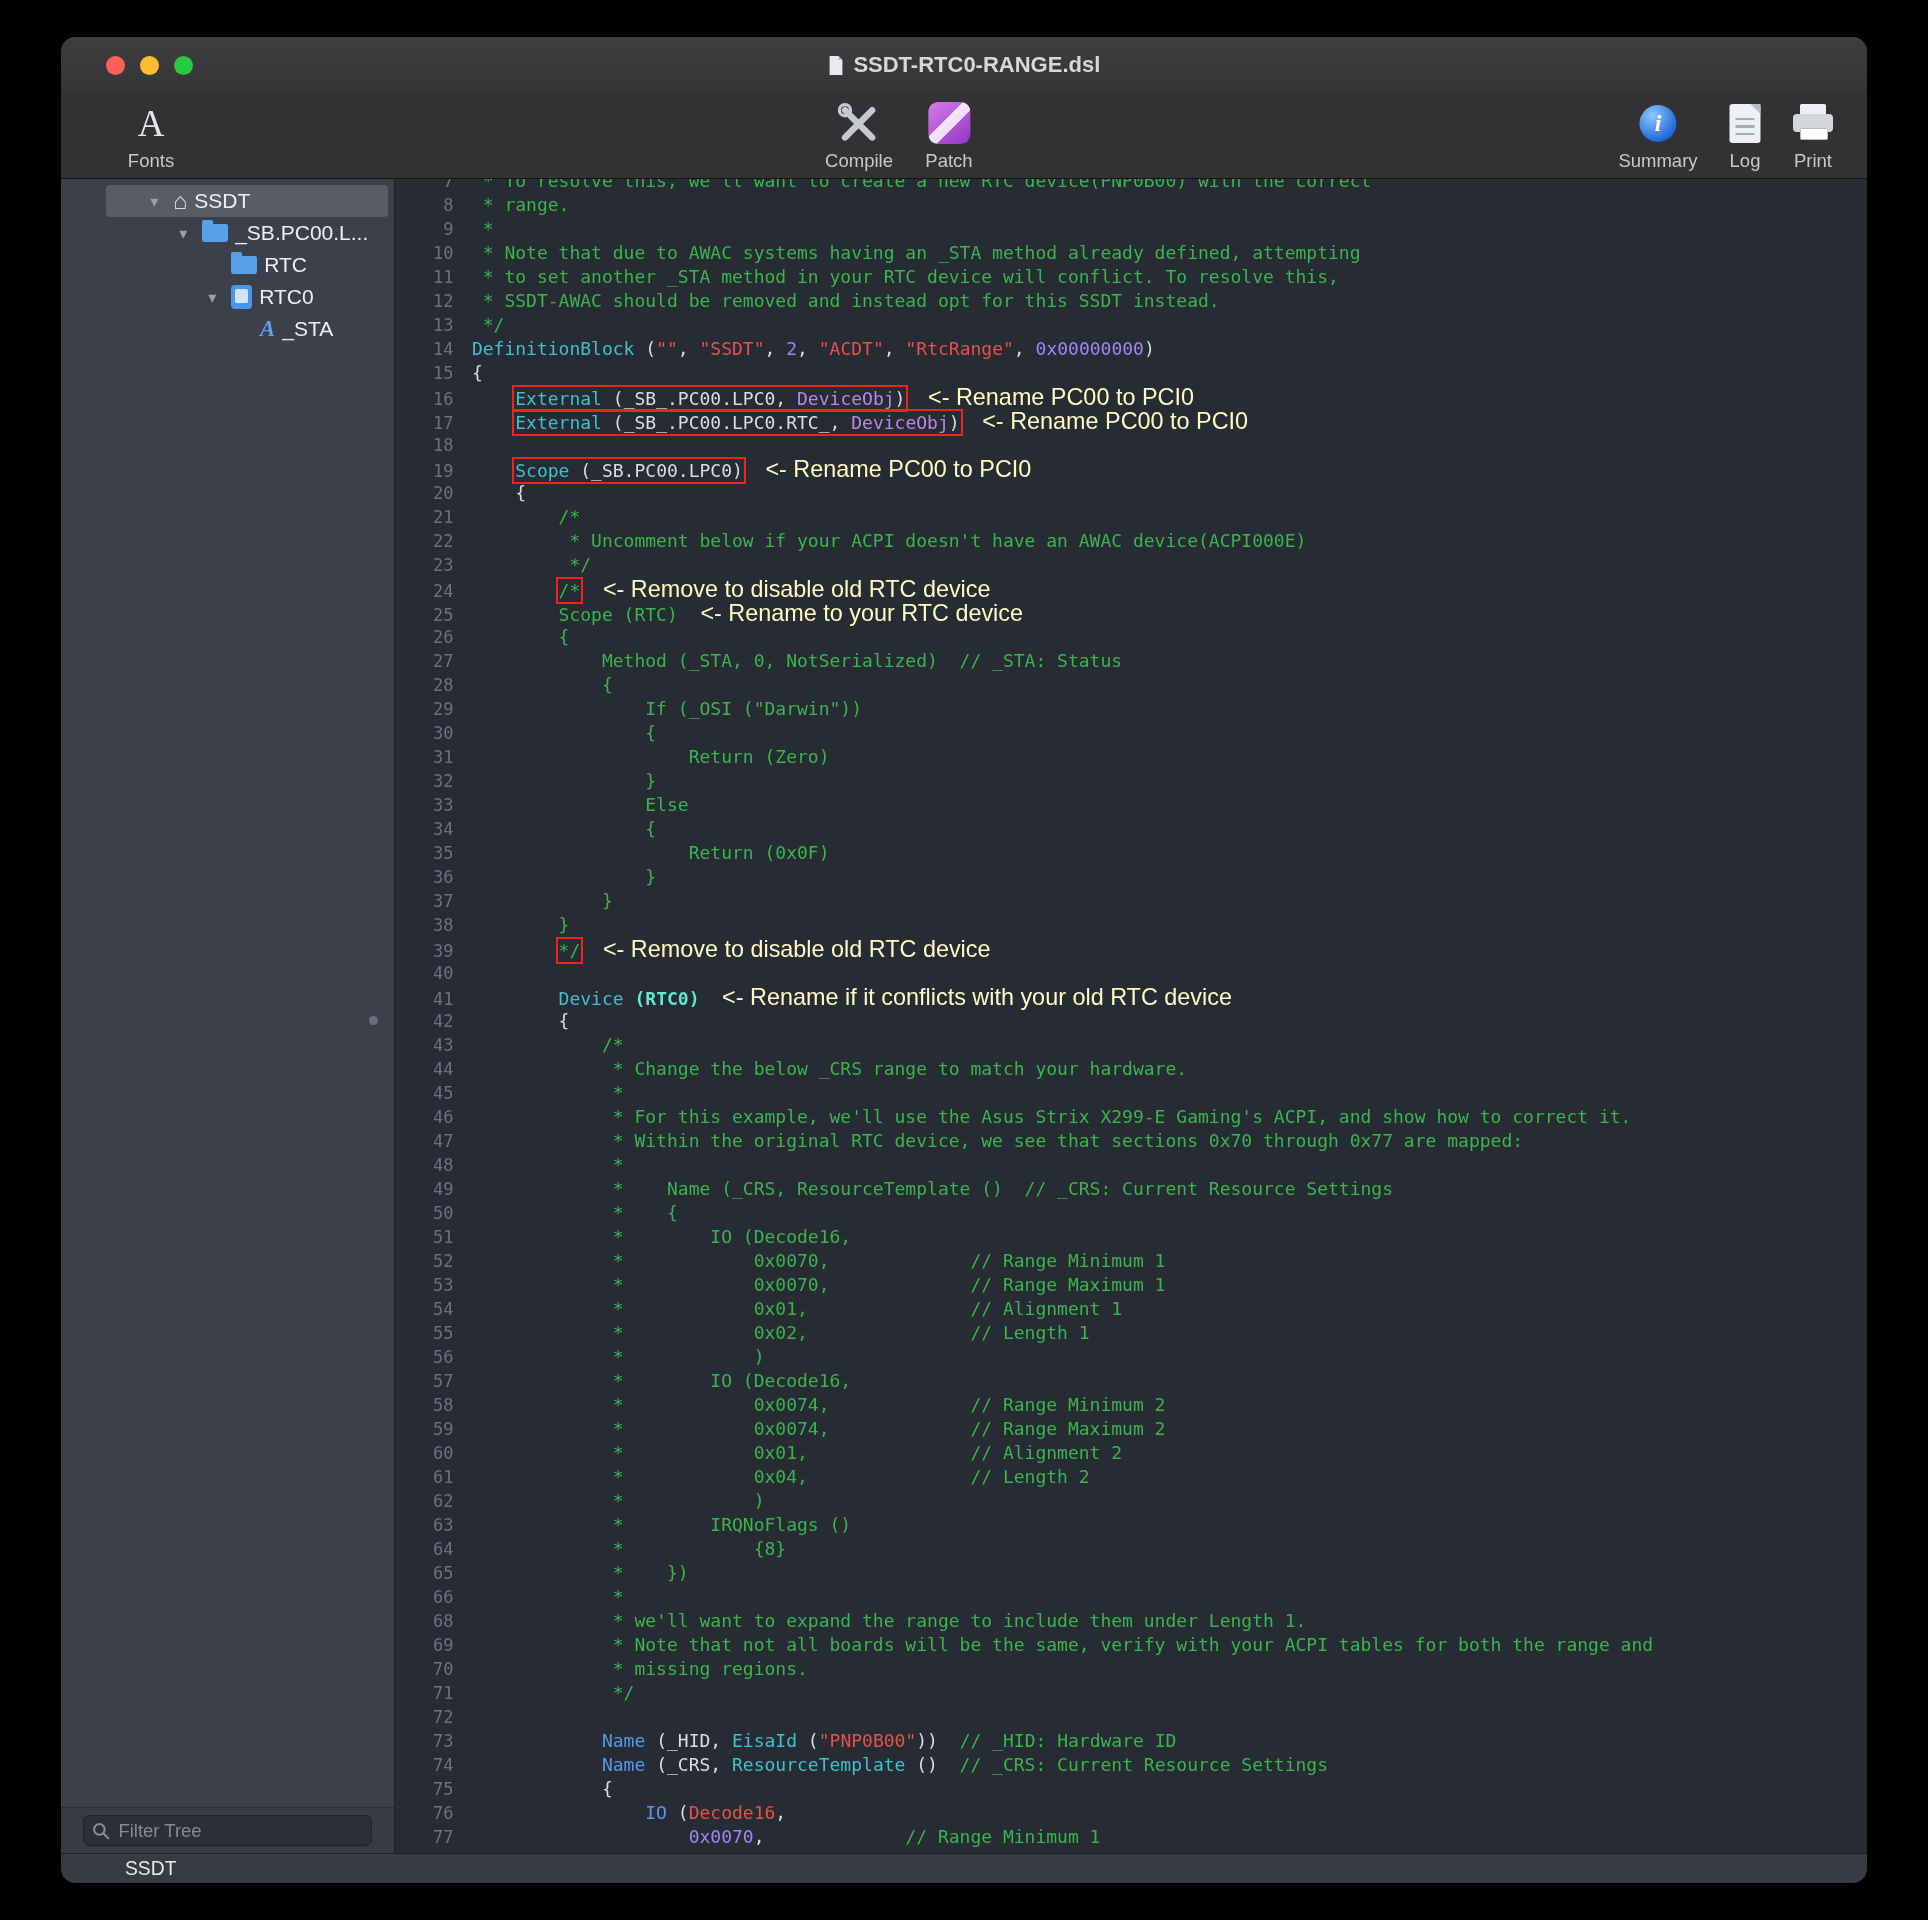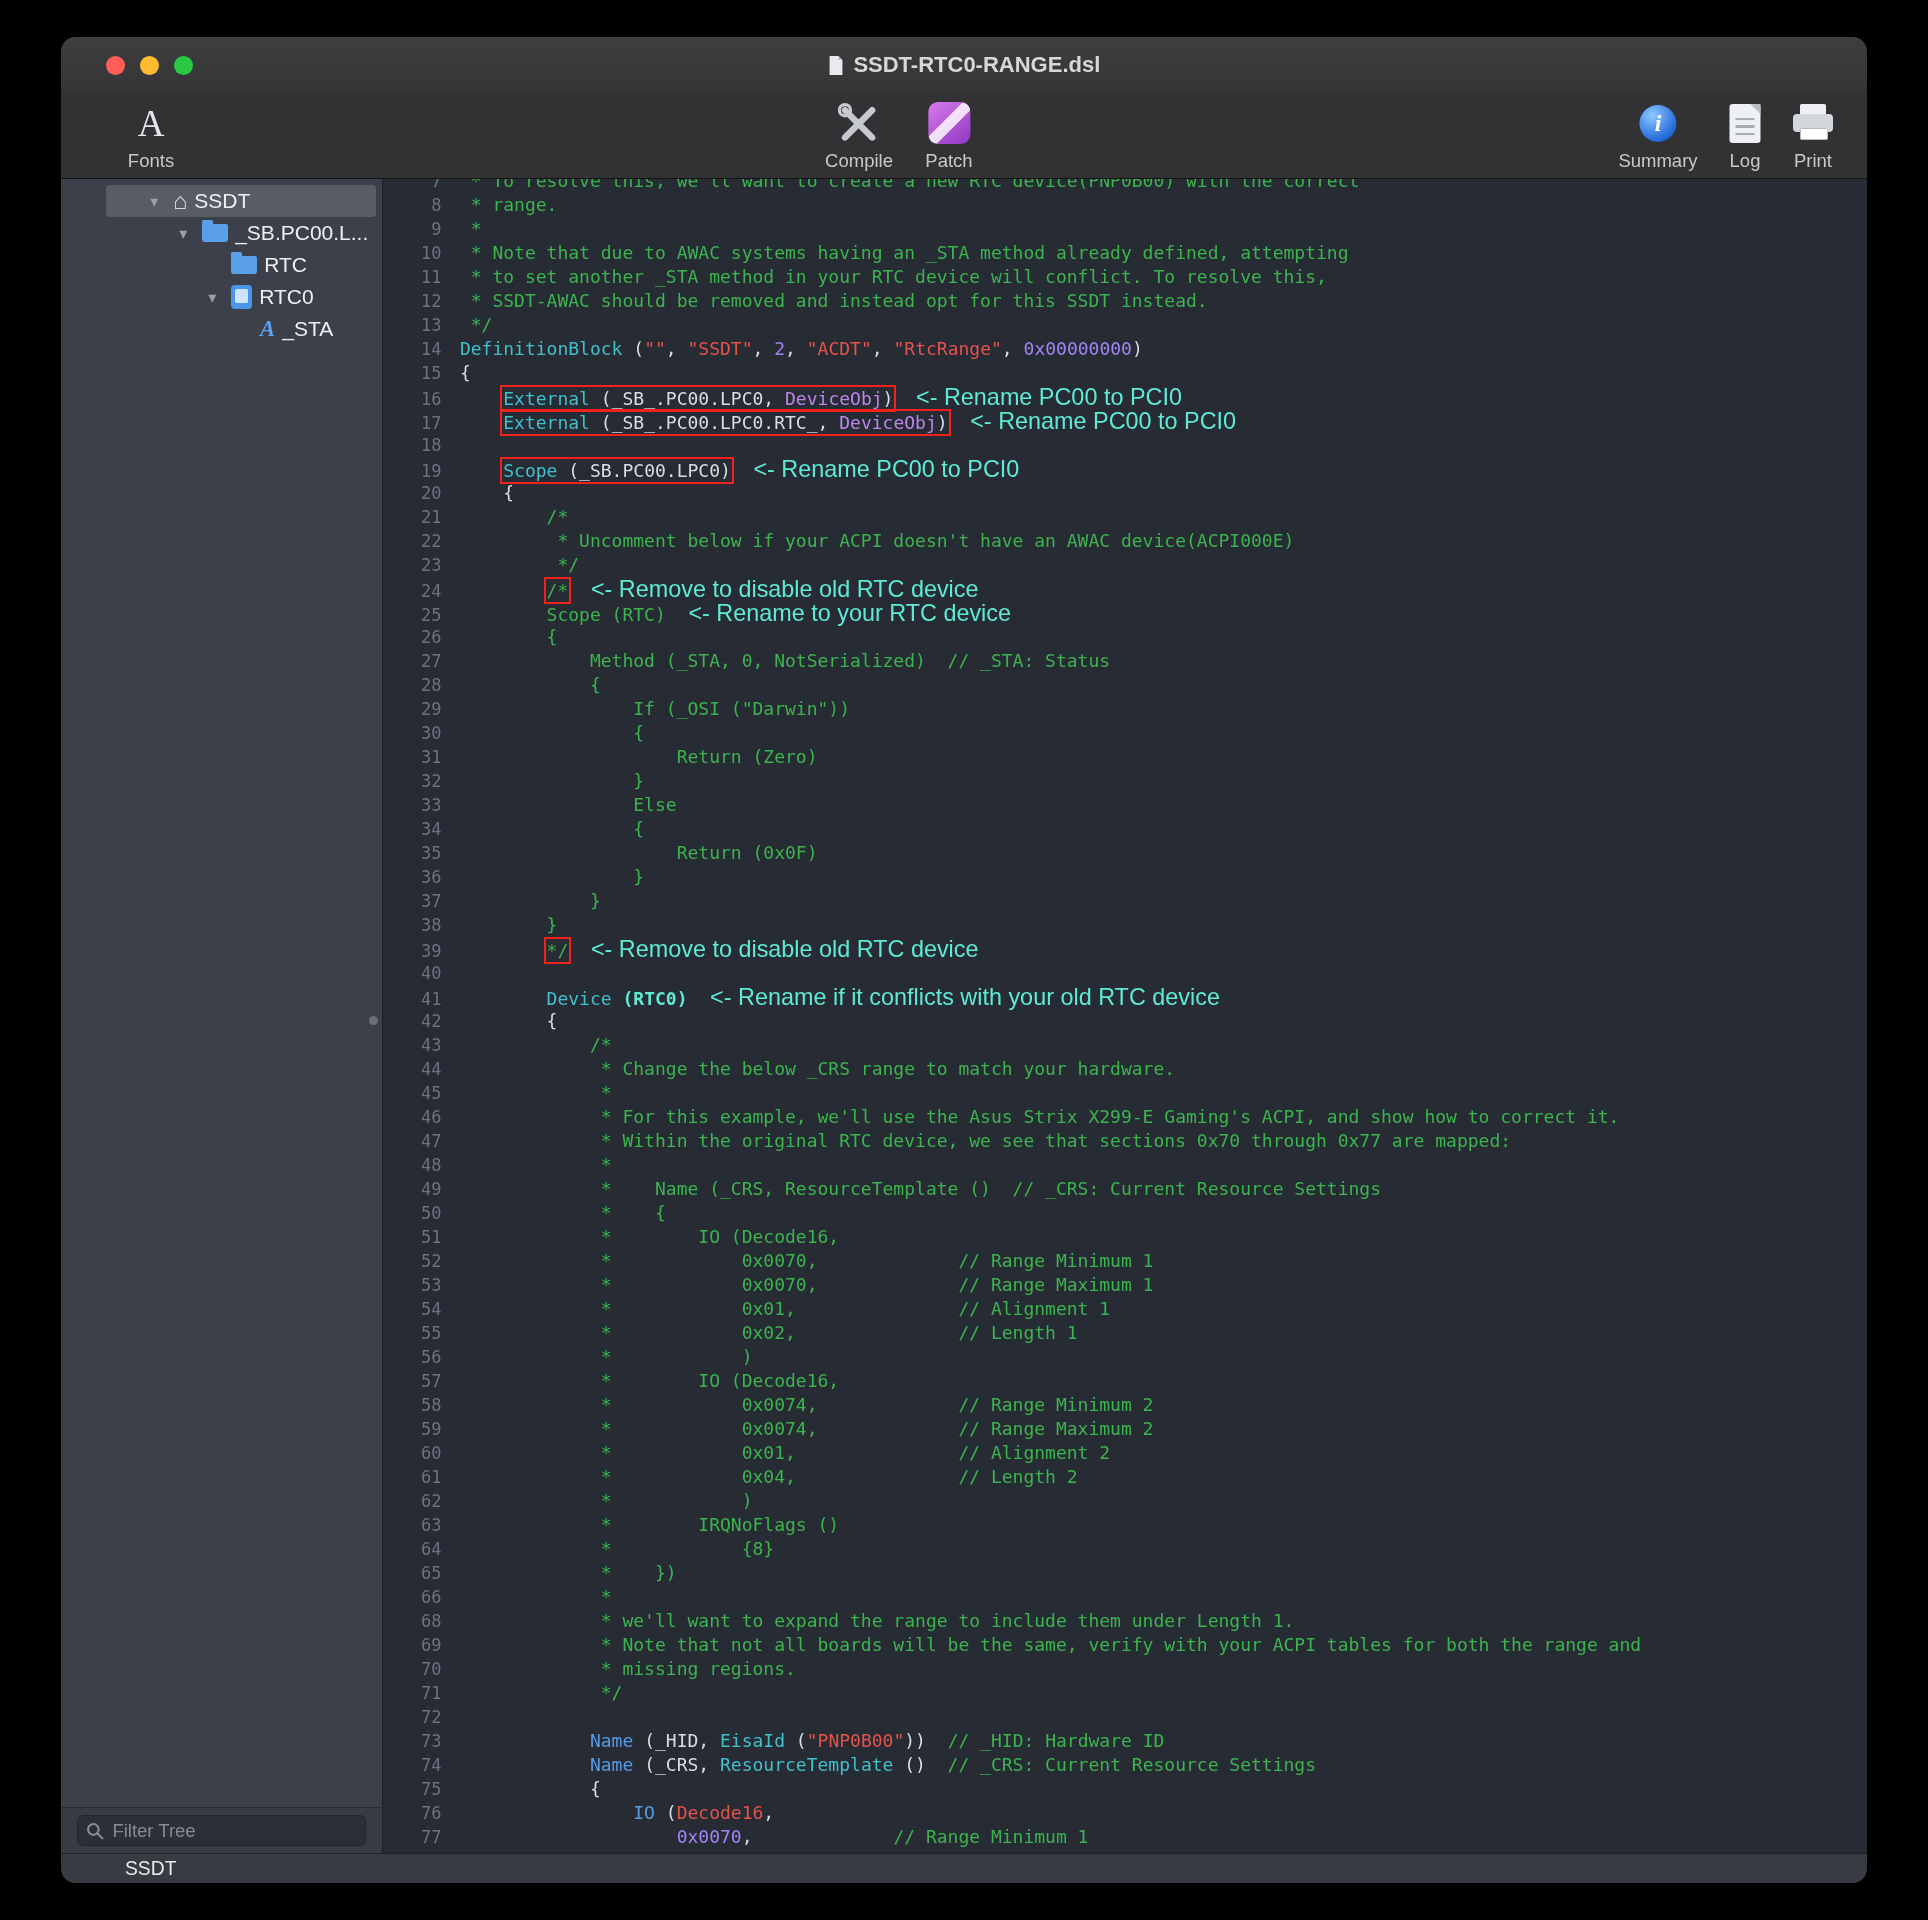--- a/index.html
+++ b/index.html
@@ -57,41 +57,41 @@
   .icon-house{color:#d6dae2;font-size:23.4px;line-height:1;}
   .icon-folder{width:26px;height:18px;background:#5aa0e8;border-radius:2.4px;position:relative;flex:0 0 26px;}
   .icon-folder::before{content:"";position:absolute;top:-4.8px;left:0;width:11.3px;height:6.4px;
         background:#5aa0e8;border-radius:1.6px 1.6px 0 0;}
   .icon-device{width:21px;height:24px;background:#4a97ea;border-radius:4px;position:relative;flex:0 0 21px;}
   .icon-device::before{content:"";position:absolute;left:4px;top:4px;right:4px;bottom:6.4px;
         background:#cfe3fa;border-radius:1.6px;}
   .icon-method{color:#5aa2f0;font-family:"Liberation Serif",serif;font-style:italic;
         font-weight:bold;font-size:22.6px;line-height:1;}
   .filterbar{flex:0 0 45px;border-top:1.6px solid #2a2d34;background:#363b45;
-        display:flex;align-items:center;padding:0 16px;}
+        display:flex;align-items:center;padding:0 22px;}
   .filter-box{flex:1;height:29px;background:#2b2f37;border:0.8px solid #20232a;border-radius:6.4px;
         display:flex;align-items:center;padding:0 8px;gap:6.4px;}
   .filter-box input{flex:1;background:transparent;border:none;outline:none;color:#aab0ba;
         font-size:18.5px;font-family:"Liberation Sans",sans-serif;}
   .filter-box input::placeholder{color:#858b96;}
   .splitter-dot{position:absolute;left:308px;top:50%;width:9px;height:9px;border-radius:50%;
         background:#6a707b;z-index:5;}
 
   
   .editor{flex:1 1 auto;position:relative;background:#262b34;overflow:hidden;
           font-family:"DejaVu Sans Mono",monospace;}
   .code{position:absolute;top:-10.5px;left:0;right:0;}
   .line{display:flex;align-items:baseline;height:24px;line-height:24px;white-space:pre;}
   .lnum{flex:0 0 58px;text-align:right;color:#6b7284;font-size:17px;}
   .ltext{padding-left:18.5px;font-size:18px;color:#d8dde6;}
   .tp{color:#d8dde6;} .tpb{color:#5eead4;font-weight:bold;}
   .tg{color:#3cb44e;} .tk{color:#41c0cc;} .tb{color:#579ae8;}
   .ts{color:#e5534b;} .tn{color:#a284f5;} .to{color:#bb86e8;}
   .redbox{outline:2.4px solid #f2211c;outline-offset:1.6px;}
-  .ann{font-family:"Liberation Sans",sans-serif;font-size:23.4px;color:#5eead4;margin-left:22.6px;}
+  .ann{font-family:"Liberation Sans",sans-serif;font-size:23.4px;color:#fef9c3;margin-left:22.6px;}
 
   
   .statusbar{flex:0 0 29px;border-top:1.6px solid #1f2228;background:#383b42;
         display:flex;align-items:center;padding-left:64px;color:#e6e8ec;font-size:19.3px;}
 </style>
 </head>
 <body>
 
 <div class="window">
 

